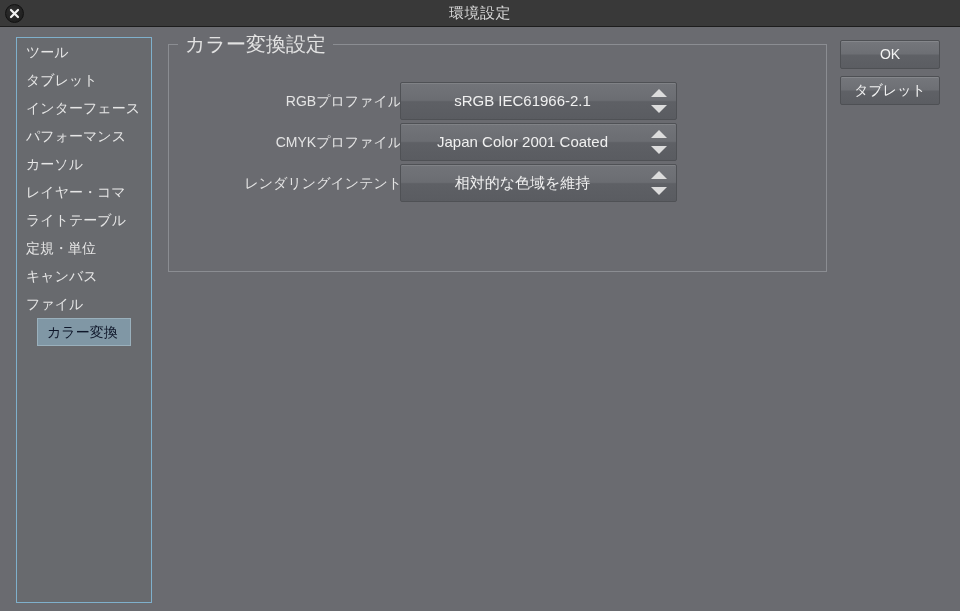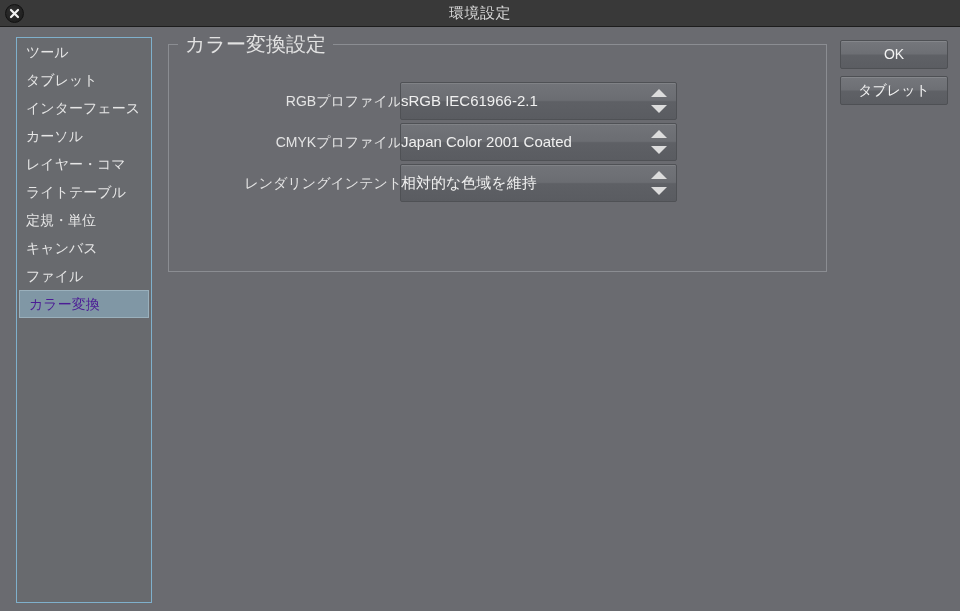--- a/index.html
+++ b/index.html
@@ -63,23 +63,23 @@
     padding-left: 9px;
     color: #e6e6e6;
     font-size: 14px;
     white-space: nowrap;
     cursor: default;
     box-sizing: border-box;
   }
   .sidebar-item.selected {
     background: #8097a5;
     border: 1px solid #9ab0bc;
-    color: #4c1d95;
+    color: #0f172a;
     line-height: 26px;
-    margin: 0 2px;
+    margin: 0 20px;
     height: 28px;
   }
 
   
   .groupbox {
     position: absolute;
     left: 168px; top: 44px;
     width: 659px; height: 228px;
     border: 1px solid #8b8d92;
     box-sizing: border-box;
@@ -120,21 +120,21 @@
     border-radius: 2px;
     box-sizing: border-box;
     box-shadow: inset 0 1px 0 rgba(255,255,255,0.10);
     cursor: pointer;
   }
   .combo-value {
     position: absolute;
     left: 0; top: 0;
     width: 243px;
     line-height: 36px;
-    text-align: left;
+    text-align: center;
     color: #f0f0f0;
     font-size: 15px;
     white-space: nowrap;
     overflow: hidden;
   }
   .combo-spin {
     position: absolute;
     right: 6px; top: 3px;
     width: 22px; height: 30px;
     cursor: pointer;
@@ -152,21 +152,21 @@
   }
   .combo-spin .tri.down {
     bottom: 3px;
     border-top: 8px solid #dcdcdc;
   }
 
   
   .btn {
     position: absolute;
     left: 840px;
-    width: 108px; height: 29px;
+    width: 100px; height: 29px;
     background: linear-gradient(to bottom, #75777c 0%, #6d6f74 48%, #5f6166 52%, #5b5d62 100%);
     border: 1px solid #4e5054;
     border-radius: 2px;
     box-sizing: border-box;
     box-shadow: inset 0 1px 0 rgba(255,255,255,0.12);
     color: #f2f2f2;
     font-size: 14px;
     line-height: 27px;
     text-align: center;
     cursor: pointer;
@@ -185,20 +185,21 @@
       </svg>
     </span>
   </div>
   <div class="titlebar-title">環境設定</div>
 </div>
 
 <div class="sidebar">
   <div class="sidebar-item">ツール</div>
   <div class="sidebar-item">タブレット</div>
   <div class="sidebar-item">インターフェース</div>
+  <div class="sidebar-item">パフォーマンス</div>
   <div class="sidebar-item">カーソル</div>
   <div class="sidebar-item">レイヤー・コマ</div>
   <div class="sidebar-item">ライトテーブル</div>
   <div class="sidebar-item">定規・単位</div>
   <div class="sidebar-item">キャンバス</div>
   <div class="sidebar-item">ファイル</div>
   <div class="sidebar-item selected">カラー変換</div>
 </div>
 
 <div class="groupbox"></div>

